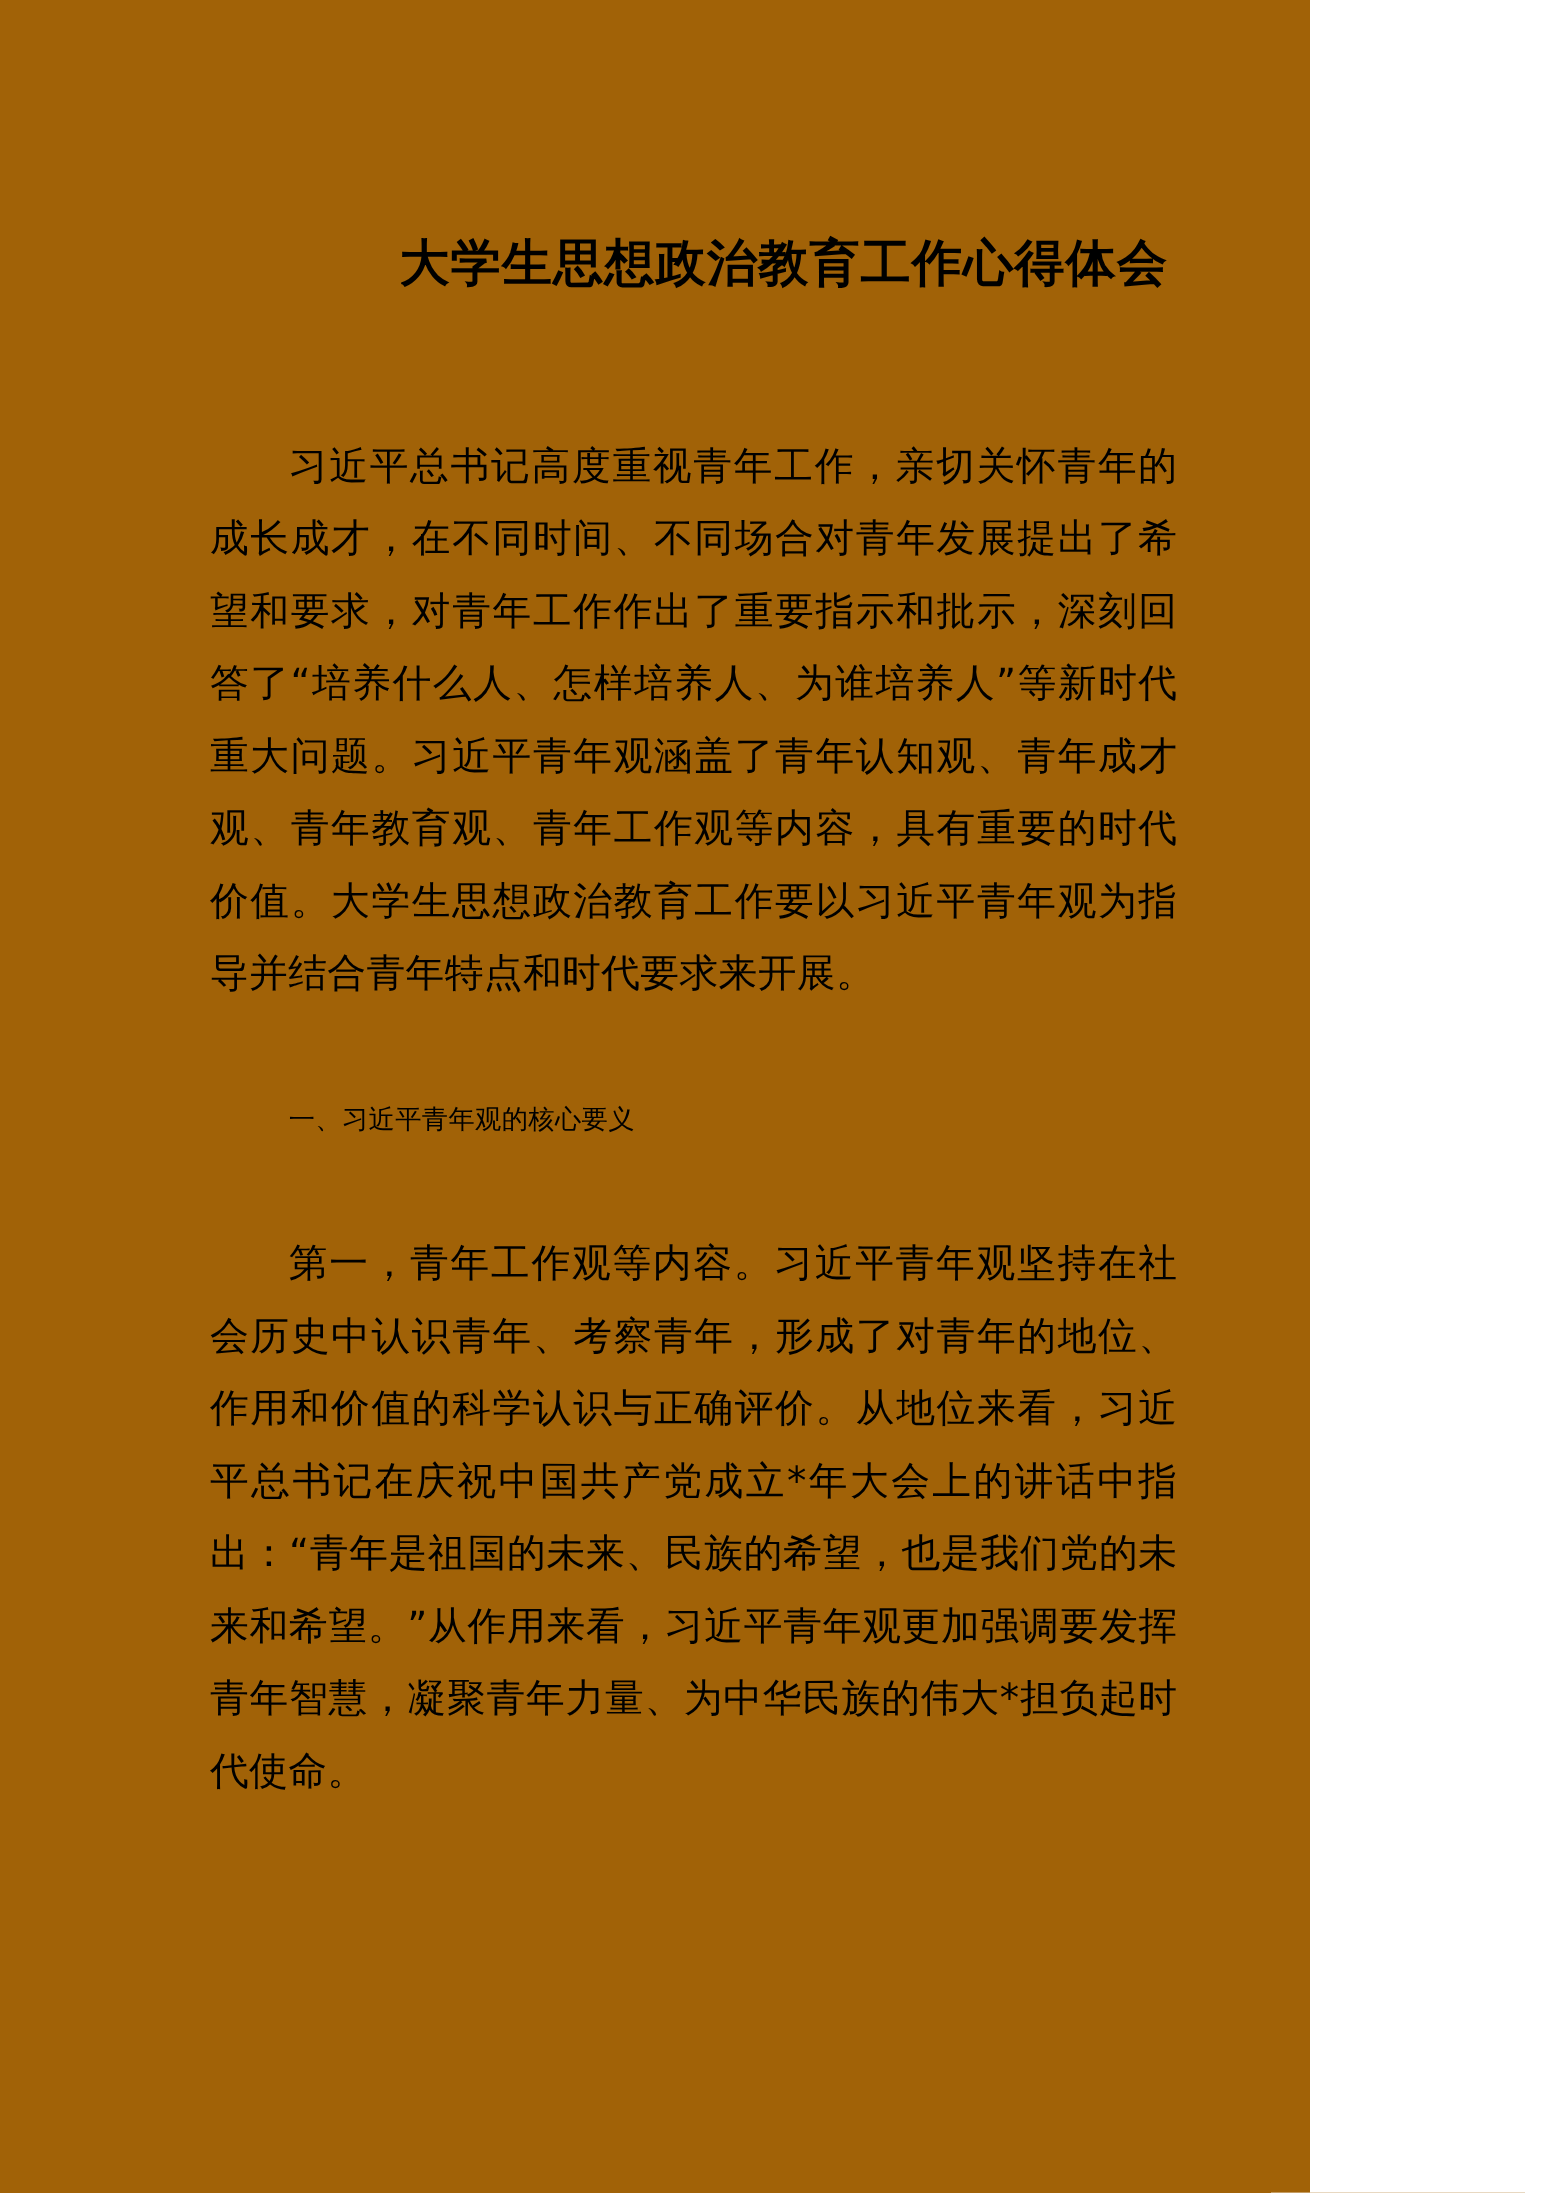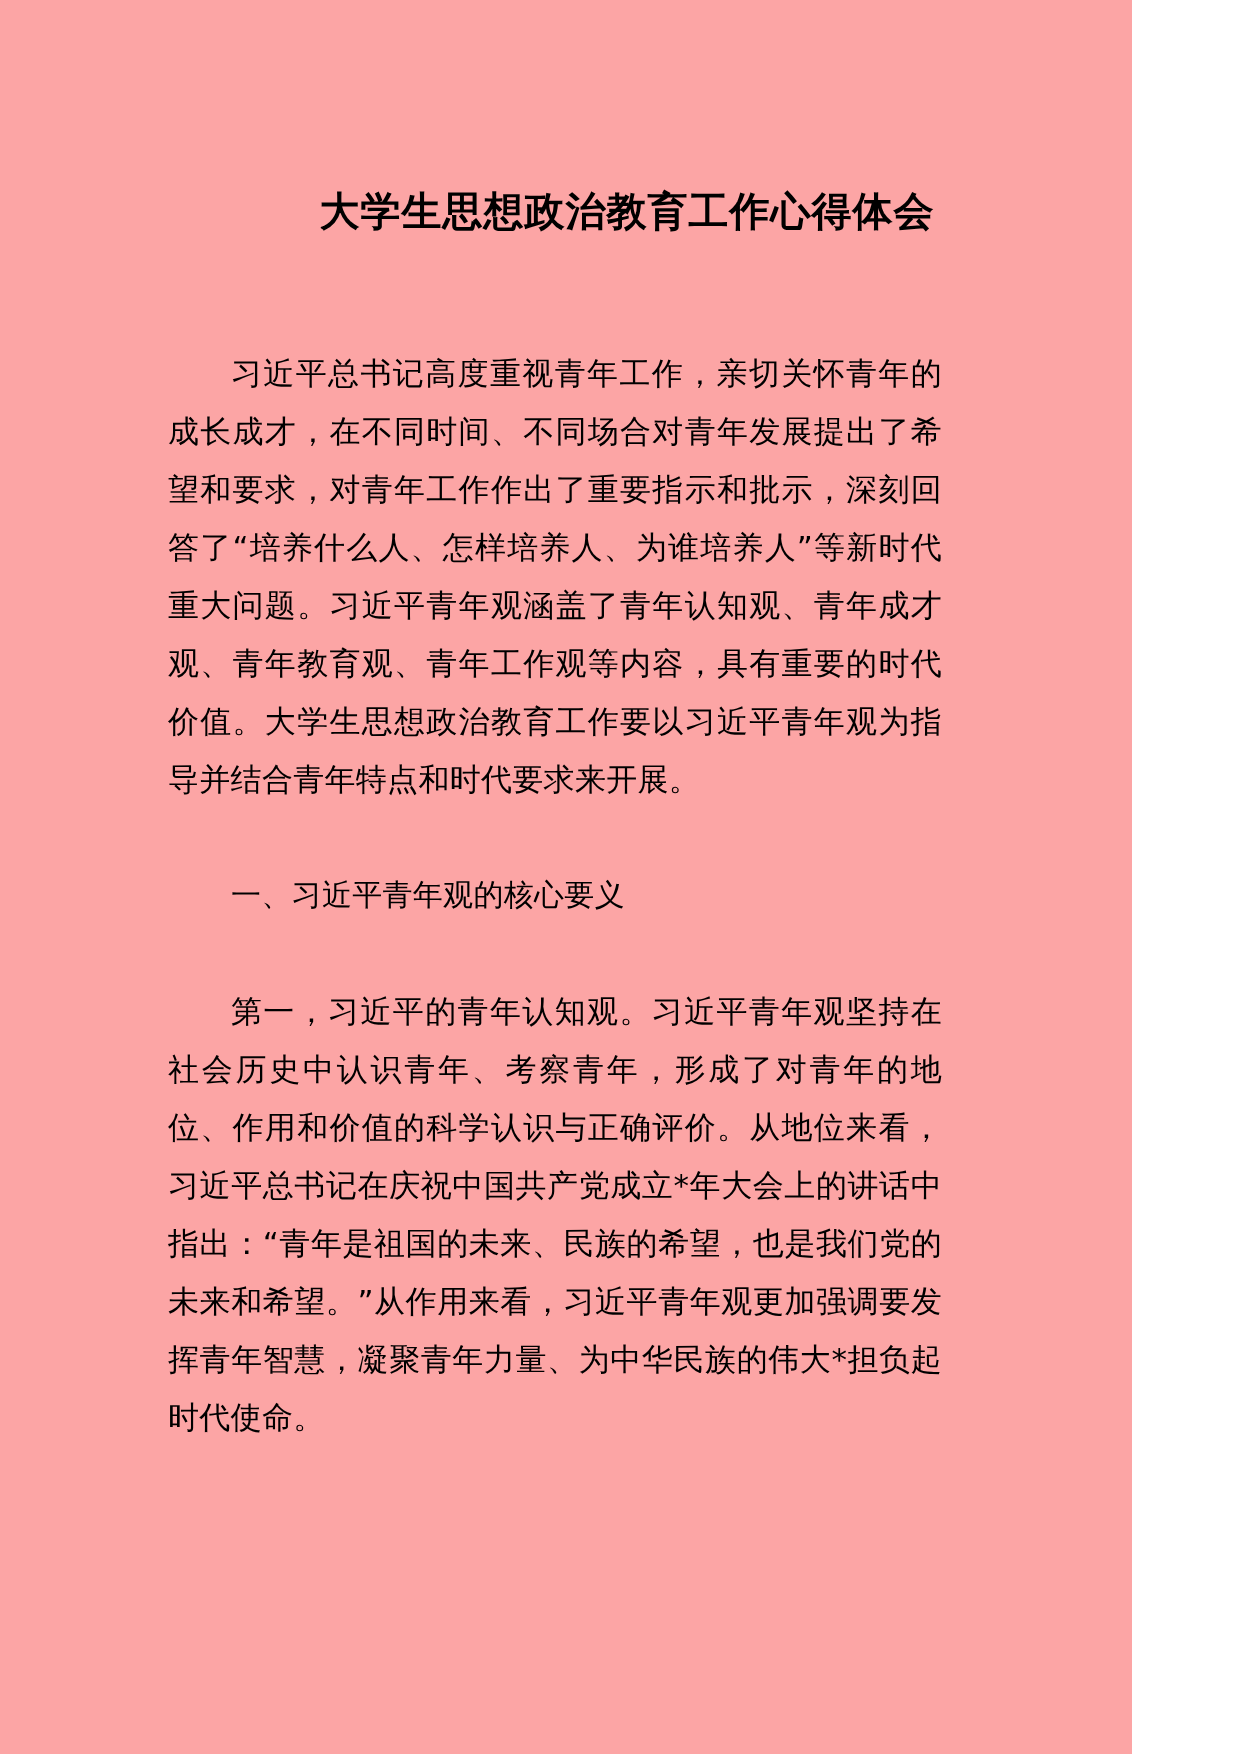--- a/index.html
+++ b/index.html
@@ -11,23 +11,23 @@
       width: 1240px;
       height: 1754px;
       position: relative;
       overflow: hidden;
       font-family: "DejaVu Sans", "Liberation Sans", sans-serif;
       color: #000000;
     }
     .page {
       position: absolute;
       left: 0; top: 0;
-      width: 1132px;
+      width: 1048px;
       height: 1754px;
-      background: #fca5a5;
+      background: #a16207;
     }
     .doc-title {
       position: absolute;
       top: 183px;
       left: 0;
       width: 1240px;
       text-align: center;
       font-size: 40px;
       font-weight: bold;
       letter-spacing: 1px;
@@ -46,21 +46,21 @@
       font-size: 31px;
       line-height: 58px;
       text-indent: 63px;
       text-align: justify;
       text-justify: inter-character;
       letter-spacing: 0.3px;
       word-break: break-all;
     }
     .heading {
       margin: 0;
-      font-size: 30px;
+      font-size: 21px;
       line-height: 58px;
       text-indent: 63px;
       letter-spacing: 0.3px;
     }
     #p1 { top: 344px; }
     #h1 { top: 866px; }
     #p2 { top: 982px; }
   </style>
 </head>
 <body>
@@ -70,15 +70,15 @@
 
   <div class="body-text" id="p1">
     <p class="para">习近平总书记高度重视青年工作，亲切关怀青年的成长成才，在不同时间、不同场合对青年发展提出了希望和要求，对青年工作作出了重要指示和批示，深刻回答了“培养什么人、怎样培养人、为谁培养人”等新时代重大问题。习近平青年观涵盖了青年认知观、青年成才观、青年教育观、青年工作观等内容，具有重要的时代价值。大学生思想政治教育工作要以习近平青年观为指导并结合青年特点和时代要求来开展。</p>
   </div>
 
   <div class="body-text" id="h1">
     <p class="heading">一、习近平青年观的核心要义</p>
   </div>
 
   <div class="body-text" id="p2">
-    <p class="para">第一，习近平的青年认知观。习近平青年观坚持在社会历史中认识青年、考察青年，形成了对青年的地位、作用和价值的科学认识与正确评价。从地位来看，习近平总书记在庆祝中国共产党成立*年大会上的讲话中指出：“青年是祖国的未来、民族的希望，也是我们党的未来和希望。”从作用来看，习近平青年观更加强调要发挥青年智慧，凝聚青年力量、为中华民族的伟大*担负起时代使命。</p>
+    <p class="para">第一，青年工作观等内容。习近平青年观坚持在社会历史中认识青年、考察青年，形成了对青年的地位、作用和价值的科学认识与正确评价。从地位来看，习近平总书记在庆祝中国共产党成立*年大会上的讲话中指出：“青年是祖国的未来、民族的希望，也是我们党的未来和希望。”从作用来看，习近平青年观更加强调要发挥青年智慧，凝聚青年力量、为中华民族的伟大*担负起时代使命。</p>
   </div>
 </div>
 
 </body></html>

